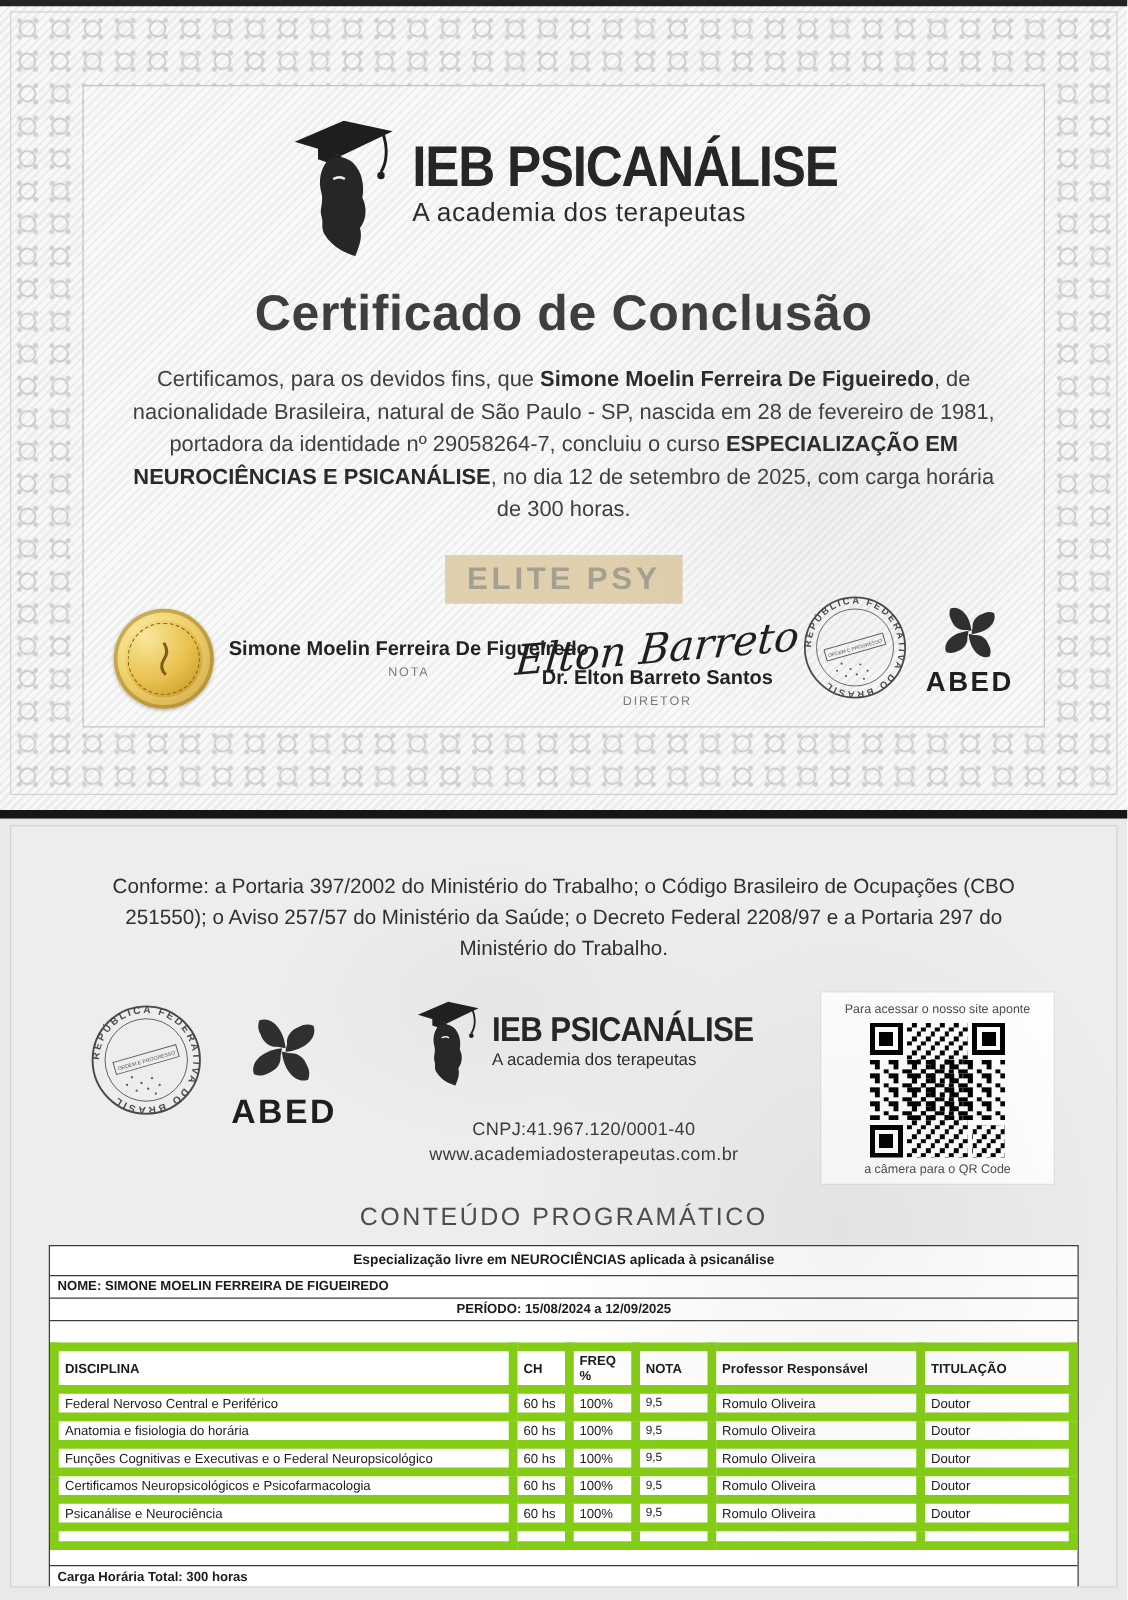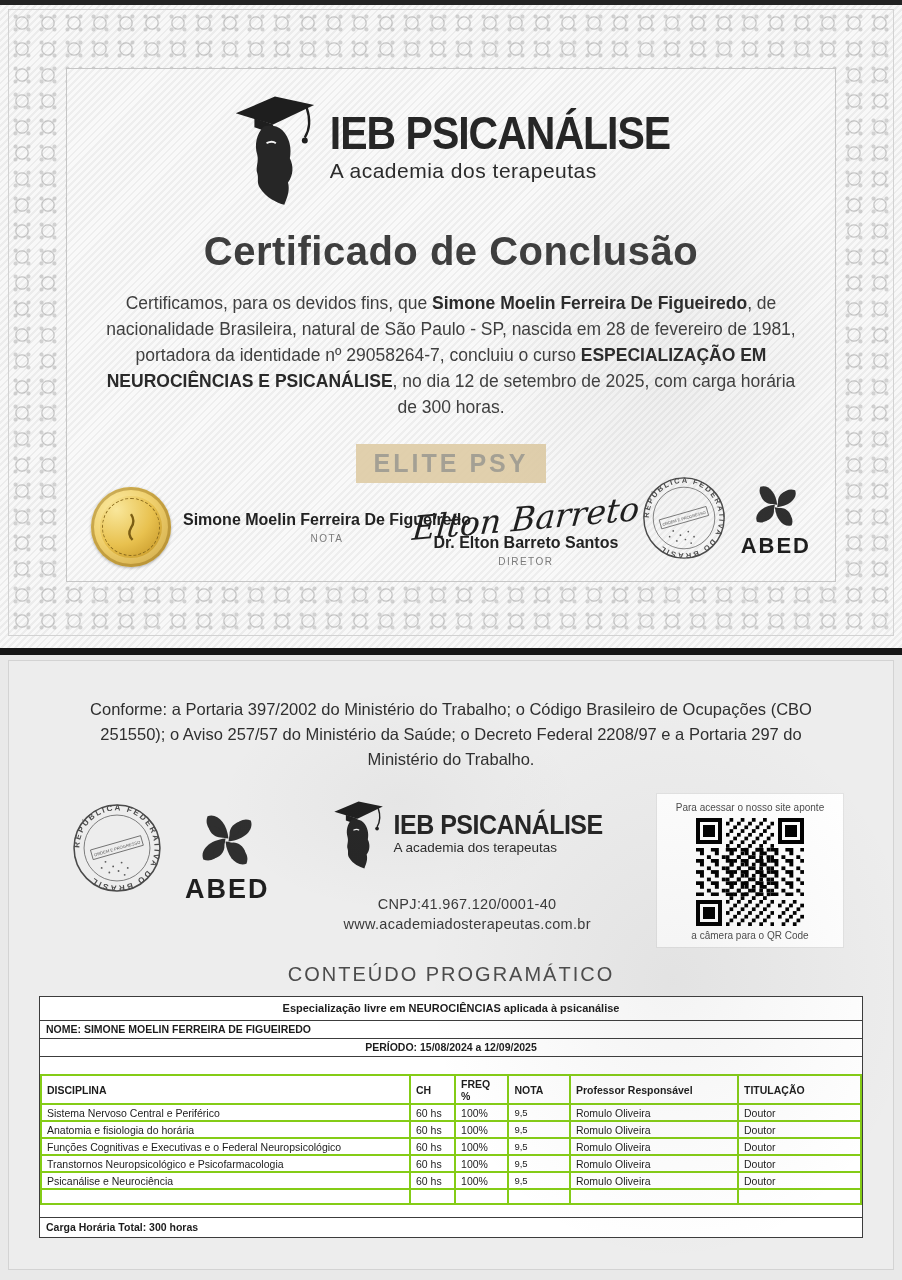--- a/index.html
+++ b/index.html
@@ -126,21 +126,21 @@
     margin:10px 30px 0 30px; background:#fff; border:1px solid #3c3c3c; color:#1c1c1c;
     font-size:10.5px;
   }
   .t-course { text-align:center; font-weight:bold; font-size:11px; padding:5px 4px 6px 4px; border-bottom:1px solid #3c3c3c; }
   .t-nome   { font-weight:bold; padding:2px 6px 3px 6px; border-bottom:1px solid #3c3c3c; }
   .t-periodo{ text-align:center; font-weight:bold; padding:2px 4px 3px 4px; border-bottom:1px solid #3c3c3c; }
   .t-gap    { height:17px; }
   .t-gap2   { height:12px; }
   table.grid { width:100%; border-collapse:collapse; }
   table.grid td, table.grid th {
-    border:2px solid #84cc16; padding:1.5px 5px; font-weight:normal; text-align:left;
+    border:7px solid #84cc16; padding:1.5px 5px; font-weight:normal; text-align:left;
     height:15px;
   }
   table.grid th { font-weight:bold; }
   td.c, th.c { text-align:center; }
   td.nota { text-align:center; vertical-align:top; font-size:9.5px; }
   .t-total { border-top:1px solid #3c3c3c; font-weight:bold; padding:3px 6px 4px 6px; }
 </style>
 </head>
 <body>
 
@@ -365,21 +365,21 @@
         <tbody>
             <tr>
           <th>DISCIPLINA</th>
           <th class="c">CH</th>
           <th class="c">FREQ %</th>
           <th class="c">NOTA</th>
           <th>Professor Responsável</th>
           <th>TITULAÇÃO</th>
         </tr>
         <tr>
-          <td>Sistema Nervoso Central e Periférico</td>
+          <td>Federal Nervoso Central e Periférico</td>
           <td class="c">60 hs</td>
           <td class="c">100%</td>
           <td class="nota">9,5</td>
           <td>Romulo Oliveira</td>
           <td>Doutor</td>
         </tr>
         <tr>
           <td>Anatomia e fisiologia do horária</td>
           <td class="c">60 hs</td>
           <td class="c">100%</td>
@@ -389,21 +389,21 @@
         </tr>
         <tr>
           <td>Funções Cognitivas e Executivas e o Federal Neuropsicológico</td>
           <td class="c">60 hs</td>
           <td class="c">100%</td>
           <td class="nota">9,5</td>
           <td>Romulo Oliveira</td>
           <td>Doutor</td>
         </tr>
         <tr>
-          <td>Transtornos Neuropsicológico e Psicofarmacologia</td>
+          <td>Certificamos Neuropsicológicos e Psicofarmacologia</td>
           <td class="c">60 hs</td>
           <td class="c">100%</td>
           <td class="nota">9,5</td>
           <td>Romulo Oliveira</td>
           <td>Doutor</td>
         </tr>
         <tr>
           <td>Psicanálise e Neurociência</td>
           <td class="c">60 hs</td>
           <td class="c">100%</td>

